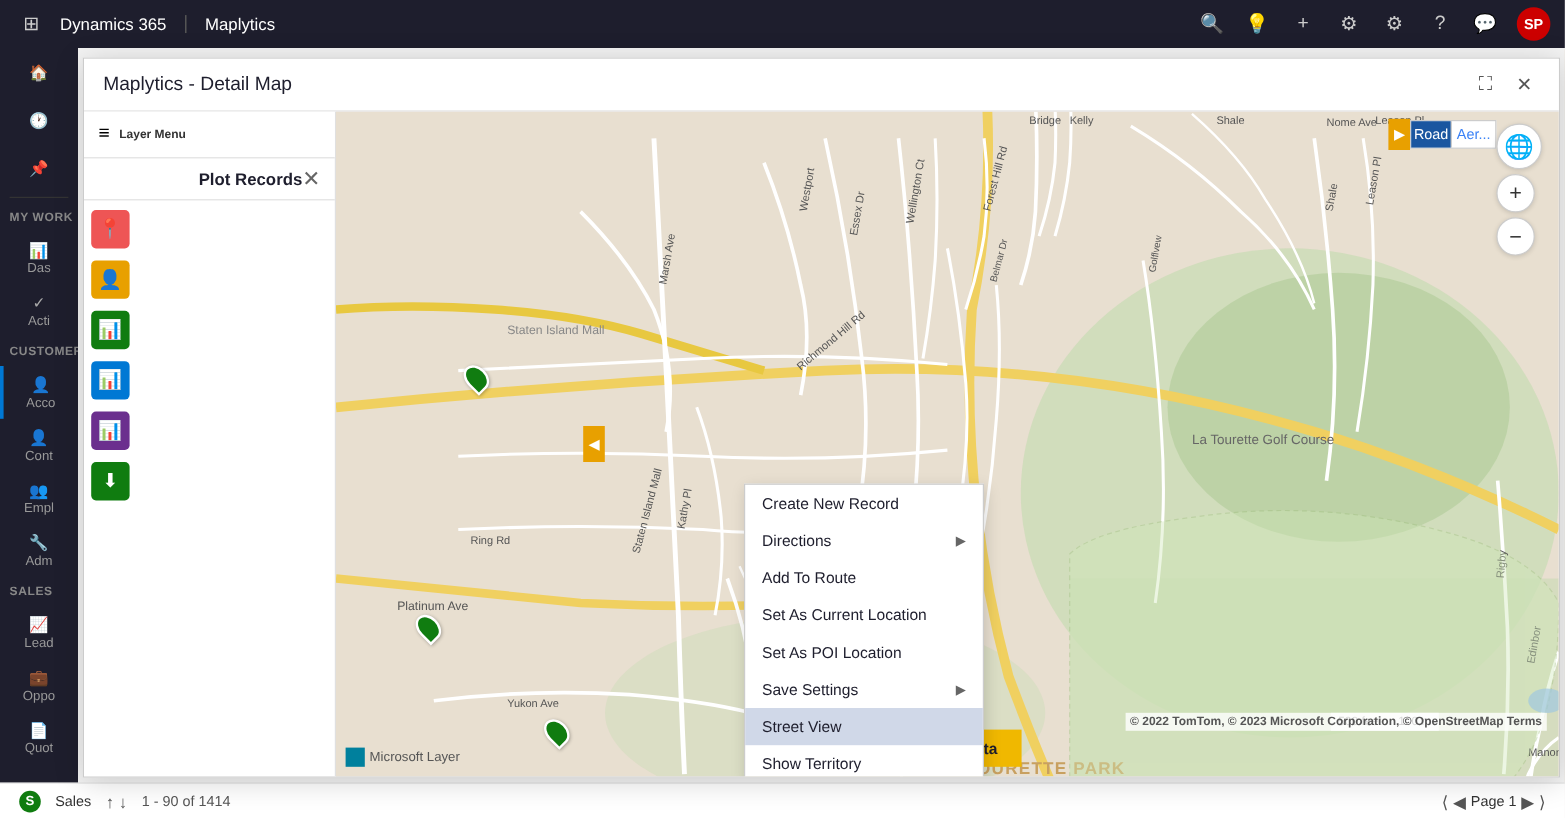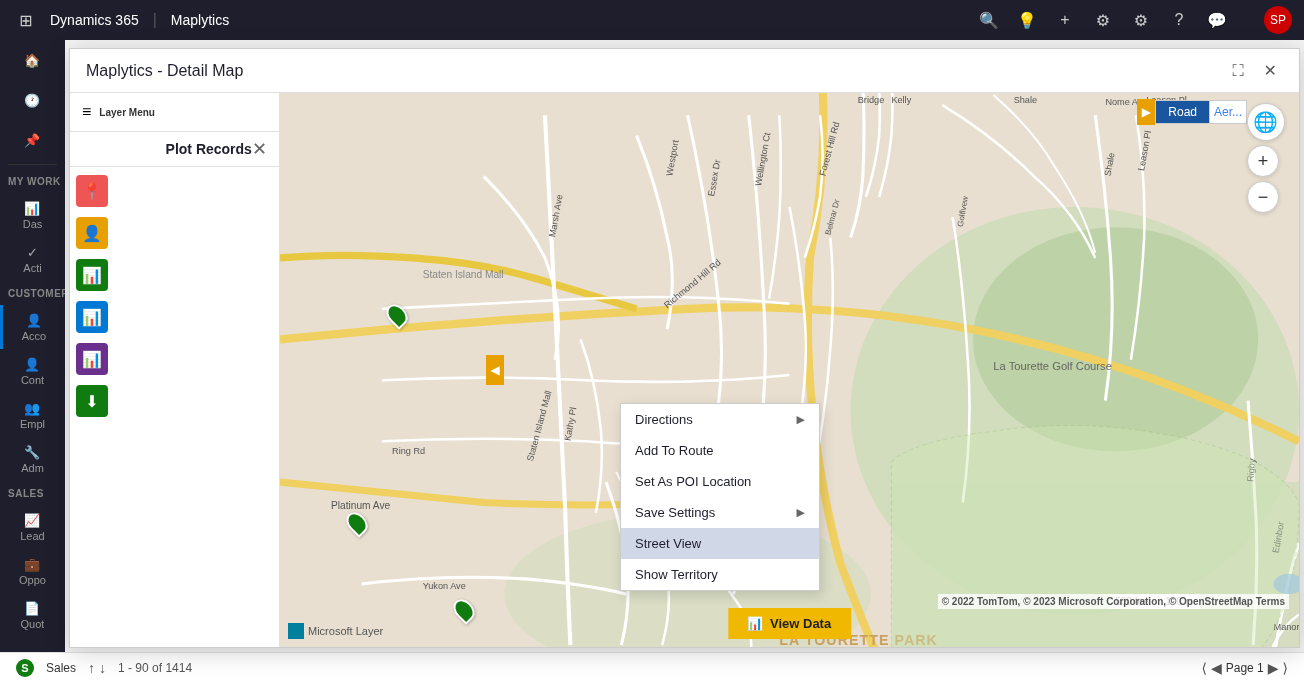--- a/index.html
+++ b/index.html
@@ -18,21 +18,21 @@
       top: 0; left: 0; right: 0;
       z-index: 100;
     }
     .top-nav-grid { display: flex; align-items: center; justify-content: center; width: 28px; height: 28px; cursor: pointer; }
     .top-nav-grid span { font-size: 16px; color: #ccc; }
     .top-nav-title { color: white; font-size: 14px; font-weight: 400; }
     .top-nav-divider { color: #555; margin: 0 4px; }
     .top-nav-app { color: white; font-size: 14px; }
     .top-nav-icons { margin-left: auto; display: flex; align-items: center; gap: 14px; }
     .top-nav-icon { color: #ccc; font-size: 16px; cursor: pointer; width: 24px; height: 24px; display: flex; align-items: center; justify-content: center; }
-    .avatar { width: 28px; height: 28px; border-radius: 50%; background: #c00; color: white; font-size: 12px; font-weight: 400; display: flex; align-items: center; justify-content: center; margin-left: 21px; }
+    .avatar { width: 28px; height: 28px; border-radius: 50%; background: #c00; color: white; font-size: 12px; font-weight: 700; display: flex; align-items: center; justify-content: center; }
 
     
     .detail-modal {
       position: absolute;
       top: 12px; left: 60px; right: 40px; bottom: 24px;
       background: white;
       border: 1px solid #ccc;
       box-shadow: 0 4px 24px rgba(0,0,0,0.18);
       display: flex;
       flex-direction: column;
@@ -623,40 +623,46 @@
         </div>
         <div class="map-pin" style="left: 175px; top: 505px;">
           <div style="width:18px;height:24px;background:#107c10;border-radius:50% 50% 50% 0;transform:rotate(-45deg);border:2px solid white;box-shadow:0 1px 3px rgba(0,0,0,0.3);"></div>
         </div>
 
         <div class="left-toggle">◀</div>
 
         <div style="position:absolute;top:6px;right:52px;z-index:400;display:flex;align-items:center;">
           <div style="background:#e8a000;color:white;width:18px;height:26px;display:flex;align-items:center;justify-content:center;cursor:pointer;font-size:12px;">▶</div>
           <div style="display:flex;background:white;border:1px solid #ccc;">
-            <div style="padding:4px 12px;font-size:12px;cursor:pointer;background:#1a56a0;color:white;">Road</div>
+            <div style="padding:4px 2px;font-size:12px;cursor:pointer;background:#1a56a0;color:white;">Road</div>
             <div style="padding:4px 4px;font-size:12px;cursor:pointer;color:#3b82f6;border-left:1px solid #ccc;">Aer...</div>
           </div>
         </div>
 
         <div class="map-controls">
           <div class="globe-btn">
             <span style="font-size:20px;">🌐</span>
           </div>
           <div class="map-ctrl-btn">+</div>
           <div class="map-ctrl-btn">−</div>
         </div>
 
         <div class="context-menu">
           <div class="ctx-item">
+            <span>Create New Record</span>
+          </div>
+          <div class="ctx-item">
             <span>Directions</span>
             <span class="ctx-arrow">▶</span>
           </div>
           <div class="ctx-item">
             <span>Add To Route</span>
+          </div>
+          <div class="ctx-item">
+            <span>Set As Current Location</span>
           </div>
           <div class="ctx-item">
             <span>Set As POI Location</span>
           </div>
           <div class="ctx-item">
             <span>Save Settings</span>
             <span class="ctx-arrow">▶</span>
           </div>
           <div class="ctx-item highlighted">
             <span>Street View</span>

